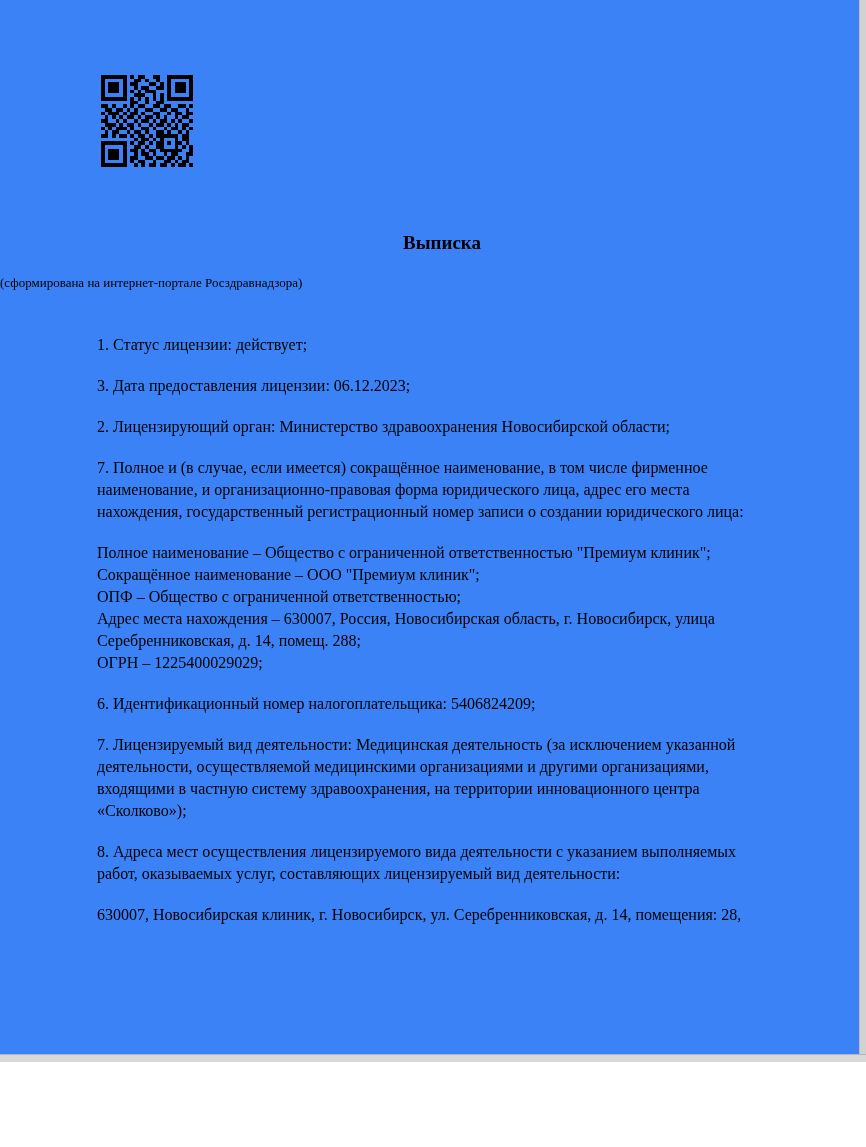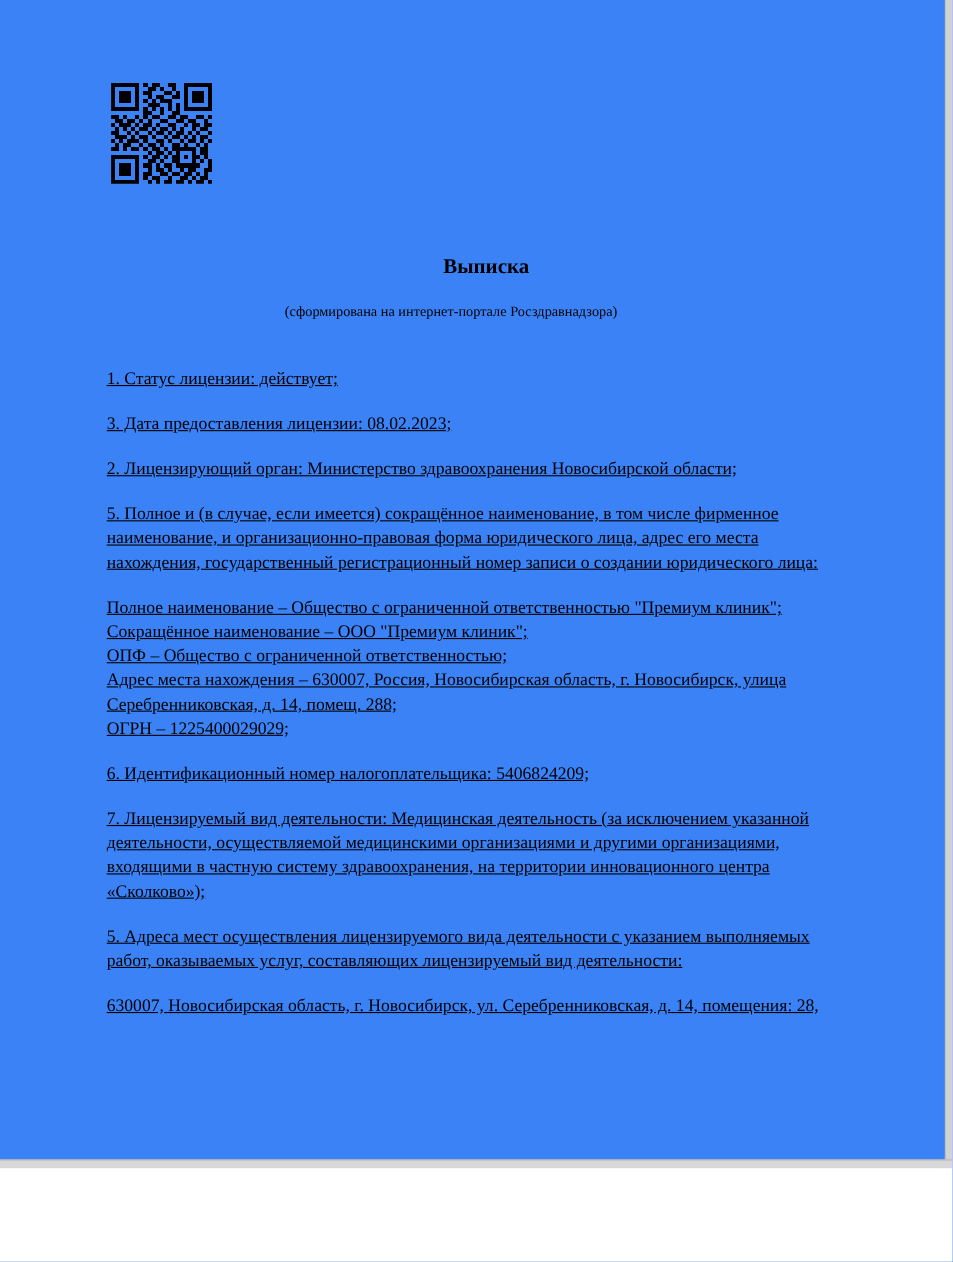--- a/index.html
+++ b/index.html
@@ -29,31 +29,30 @@
     margin-left: 97px;
     width: 690px;
     text-align: center;
     font-weight: bold;
     font-size: 19px;
     line-height: 26px;
   }
   .subtitle {
     margin-top: 18px;
     margin-right: 46px;
-    text-align: center;
+    text-align: left;
     font-size: 13px;
     line-height: 18px;
   }
   .body-text {
     margin-left: 97px;
     margin-top: 42px;
     width: 733px;
     font-size: 16px;
     line-height: 22px;
-    text-decoration: underline;
   }
   .body-text p {
     margin: 0 0 19px 0;
     white-space: pre-line;
   }
   .edge-right {
     position: absolute;
     top: 0;
     right: 0;
     width: 6px;
@@ -421,37 +420,37 @@
     </div>
 
   <div class="title-block">
     <div>Выписка</div>
   </div>
 
   <div class="subtitle">(сформирована на интернет-портале Росздравнадзора)</div>
 
   <div class="body-text">
     <p>1. Статус лицензии: действует;</p>
-    <p>3. Дата предоставления лицензии: 08.02.2023;</p>
+    <p>3. Дата предоставления лицензии: 06.12.2023;</p>
     <p>2. Лицензирующий орган: Министерство здравоохранения Новосибирской области;</p>
-    <p>5. Полное и (в случае, если имеется) сокращённое наименование, в том числе фирменное
+    <p>7. Полное и (в случае, если имеется) сокращённое наименование, в том числе фирменное
 наименование, и организационно-правовая форма юридического лица, адрес его места
 нахождения, государственный регистрационный номер записи о создании юридического лица:</p>
     <p>Полное наименование – Общество с ограниченной ответственностью "Премиум клиник";
 Сокращённое наименование – ООО "Премиум клиник";
 ОПФ – Общество с ограниченной ответственностью;
 Адрес места нахождения – 630007, Россия, Новосибирская область, г. Новосибирск, улица
 Серебренниковская, д. 14, помещ. 288;
 ОГРН – 1225400029029;</p>
     <p>6. Идентификационный номер налогоплательщика: 5406824209;</p>
     <p>7. Лицензируемый вид деятельности: Медицинская деятельность (за исключением указанной
 деятельности, осуществляемой медицинскими организациями и другими организациями,
 входящими в частную систему здравоохранения, на территории инновационного центра
 «Сколково»);</p>
-    <p>5. Адреса мест осуществления лицензируемого вида деятельности с указанием выполняемых
+    <p>8. Адреса мест осуществления лицензируемого вида деятельности с указанием выполняемых
 работ, оказываемых услуг, составляющих лицензируемый вид деятельности:</p>
-    <p>630007, Новосибирская область, г. Новосибирск, ул. Серебренниковская, д. 14, помещения: 28,</p>
+    <p>630007, Новосибирская клиник, г. Новосибирск, ул. Серебренниковская, д. 14, помещения: 28,</p>
   </div>
 
   <div class="edge-right"></div>
   <div class="edge-bottom"></div>
 
 </div>
 
 </body></html>

